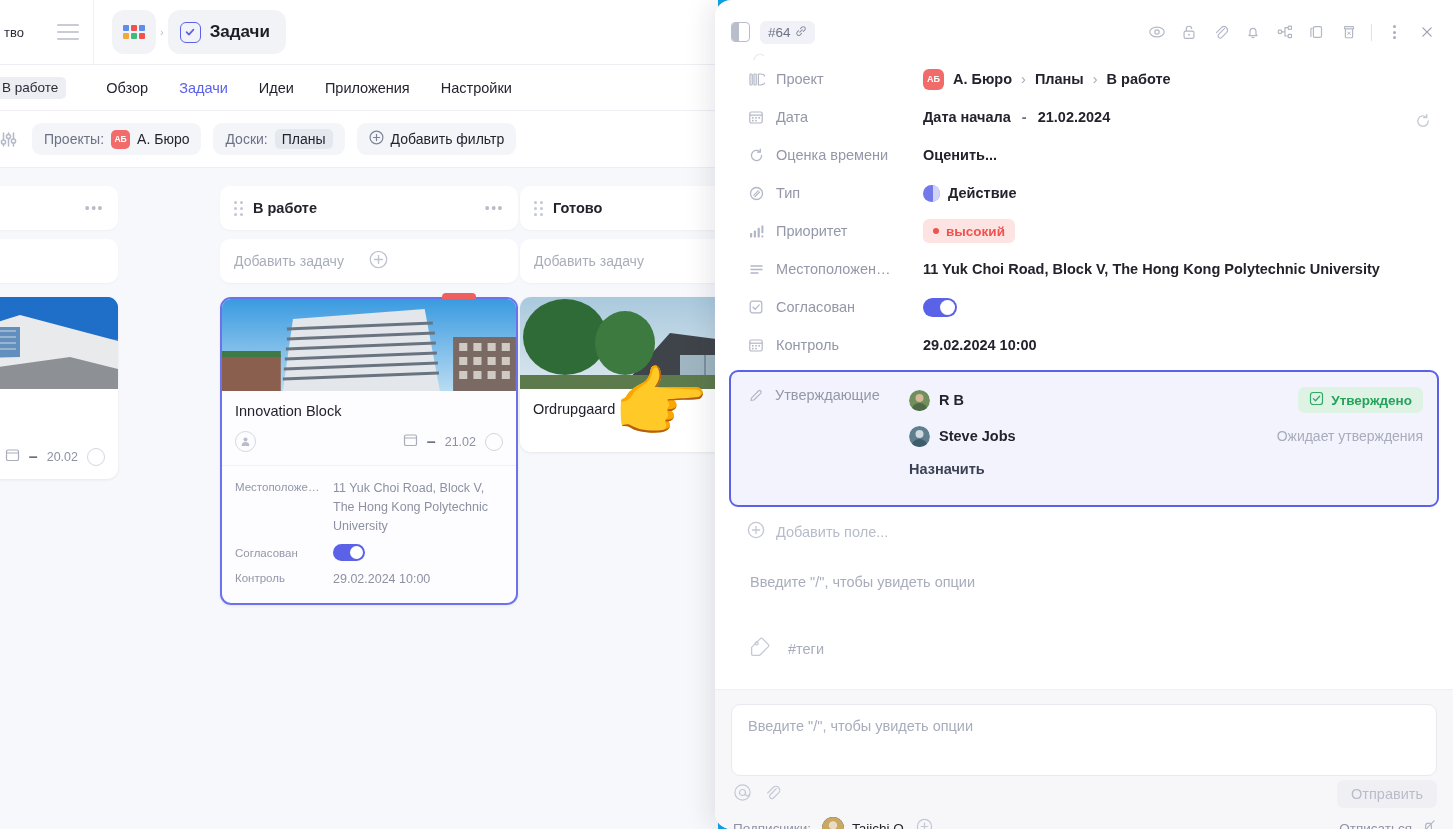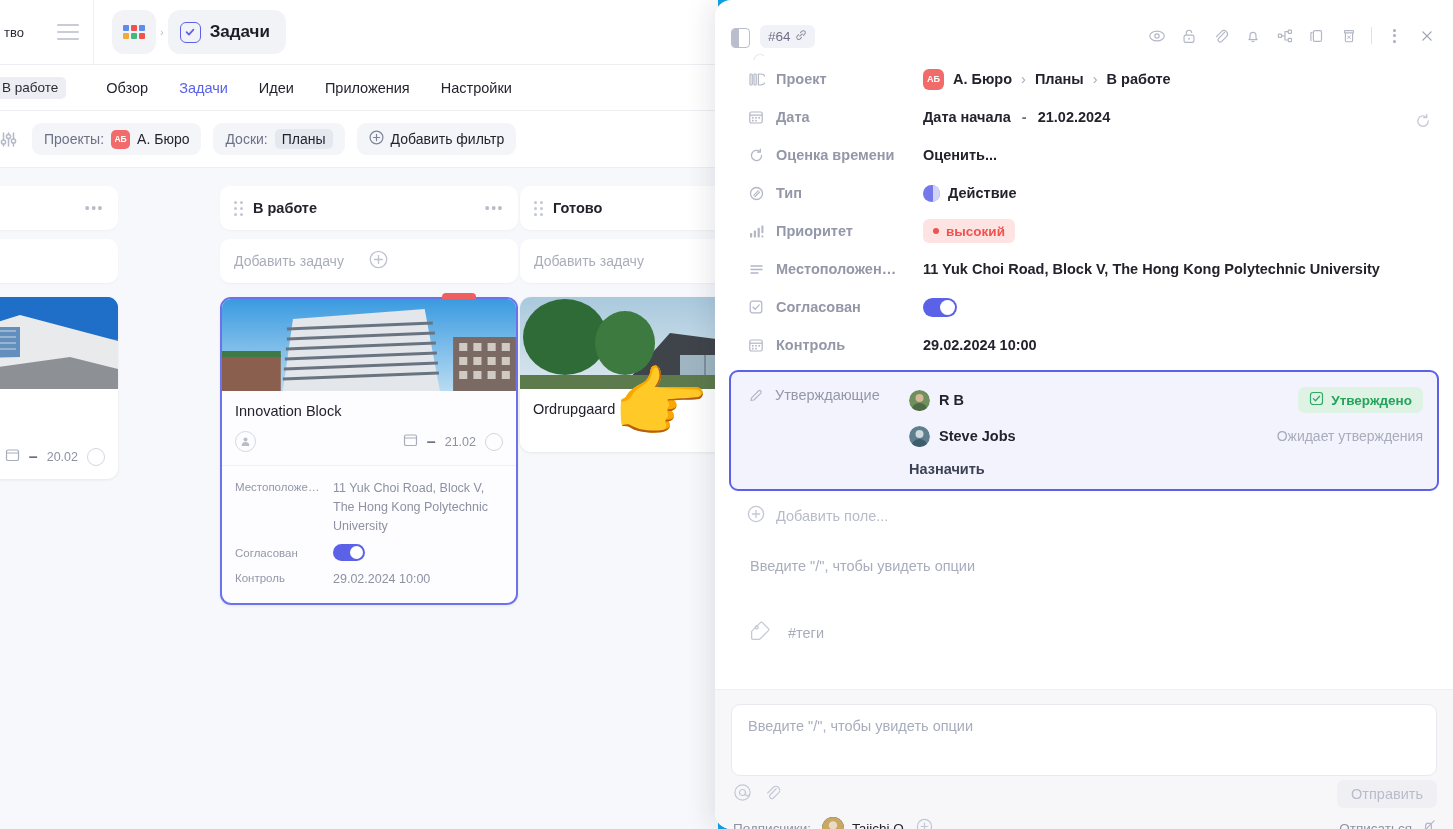--- a/index.html
+++ b/index.html
@@ -69,56 +69,56 @@
   .sw { width:32px; height:17px; border-radius:9px; background:#5b62e8; position:relative; }
   .sw::after { content:""; position:absolute; right:2px; top:2px; width:13px; height:13px; border-radius:50%; background:#fff; }
 
   .redtab { position:absolute; right:42px; top:-4px; width:34px; height:11px; background:#ef5f5f; border-radius:4px; }
 
   .cursor-emoji { position:absolute; font-size:78px; line-height:1; pointer-events:none; }
 
   
   #panel { position:absolute; left:715px; top:0; width:738px; height:829px; background:#fff;
            border-radius:16px 0 0 16px; box-shadow:-6px 0 26px rgba(30,30,60,.10); overflow:hidden; }
-  .p-head { height:48px; display:flex; align-items:flex-end; padding:0 14px 0 16px; gap:10px; }
+  .p-head { height:48px; display:flex; align-items:center; padding:0 14px 0 16px; gap:10px;margin-top:8px; }
   .p-doc { width:19px; height:20px; border-radius:4px; border:1.6px solid #b9bdcc; position:relative; overflow:hidden; }
   .p-doc::after { content:""; position:absolute; left:0; top:0; bottom:0; width:7px; background:#b9bdcc; }
   .id-chip { height:23px; background:#f1f2f7; border-radius:6px; display:flex; align-items:center; gap:4px; padding:0 8px; font-size:13.5px; color:#6d7186; }
   .p-tools { margin-left:auto; display:flex; align-items:center; gap:7px; }
   .tool { width:25px; height:25px; display:flex; align-items:center; justify-content:center; }
   .tool svg { width:18px; height:18px; }
   .vdiv { width:1px; height:17px; background:#dfe1ea; margin:0 3px; }
   .kebab { display:flex; flex-direction:column; gap:2.5px; align-items:center; }
   .kebab i { width:3px; height:3px; border-radius:50%; background:#a8adbd; display:block; }
 
   .p-body { position:absolute; left:0; top:48px; right:0; bottom:140px; overflow:hidden; }
   .fadeline { height:12px; margin-left:36px; }
   .fadeline svg { opacity:.35; }
 
   .frow { display:flex; align-items:flex-start; padding:0 18px 0 32px; height:38px; }
-  .fkey { width:176px; flex:none; display:flex; align-items:center; gap:11px; height:38px;font-weight:bold; }
+  .fkey { width:176px; flex:none; display:flex; align-items:center; gap:11px; height:38px; }
   .fkey .fi { width:18px; display:flex; align-items:center; justify-content:center; }
   .fkey label { font-size:14.5px; color:#9397a8; white-space:nowrap; }
   .fval { flex:1; display:flex; align-items:center; height:38px; gap:8px; font-size:14.5px; color:#23232d; font-weight:bold; }
 
   .bc { display:flex; align-items:center; gap:9px; }
   .bc .ab-badge { width:21px; height:21px; border-radius:6px; font-size:9px; }
   .bc a { font-size:14.5px; color:#23232d; font-weight:bold; text-decoration:none; }
   .bc .sep { color:#a7abba; font-weight:normal; }
   .dash { color:#6c7082; padding:0 3px; }
 
   .type-ico { width:17px; height:17px; border-radius:50%; background:#5b62e8; opacity:.85; position:relative; overflow:hidden; }
   .type-ico::after { content:""; position:absolute; right:0; top:0; bottom:0; width:7px; background:#c9cdf5; }
   .prio { height:24px; background:#fde3e1; border-radius:6px; display:flex; align-items:center; gap:7px; padding:0 10px; }
   .prio i { width:6px; height:6px; border-radius:50%; background:#ef5350; display:block; }
   .prio span { font-size:13.5px; color:#ef5350; font-weight:bold; }
   .sw2 { width:34px; height:19px; border-radius:10px; background:#5b62e8; position:relative; }
   .sw2::after { content:""; position:absolute; right:2px; top:2px; width:15px; height:15px; border-radius:50%; background:#fff; }
 
-  .approvers { margin:6px 14px 0 14px; border:2px solid #5b62e8; border-radius:9px; background:#f2f3fd; padding:10px 14px 12px 16px; display:flex; }
+  .approvers { margin:6px 14px 0 14px; border:2px solid #5b62e8; border-radius:9px; background:#f2f3fd; padding:10px 14px 28px 16px; display:flex; }
   .ap-key { width:162px; flex:none; display:flex; align-items:flex-start; gap:11px; padding-top:5px; }
   .ap-key label { font-size:14.5px; color:#9397a8; }
   .ap-list { flex:1; }
   .ap-row { display:flex; align-items:center; height:36px; }
   .ap-av { width:21px; height:21px; border-radius:50%; margin-right:9px; flex:none; background:#cfd4e6; position:relative; overflow:hidden; }
   .ap-name { font-size:14.5px; color:#23232d; font-weight:bold; flex:1; }
   .ap-ok { height:26px; background:#dff3e5; border-radius:7px; display:flex; align-items:center; gap:7px; padding:0 11px;justify-content:center; }
   .ap-ok span { font-size:13.5px; color:#24a35b; font-weight:bold; }
   .ap-wait { font-size:14px; color:#a8acbb; }
   .ap-assign { font-size:14.5px; color:#3c4256; font-weight:bold; padding-top:7px; }

